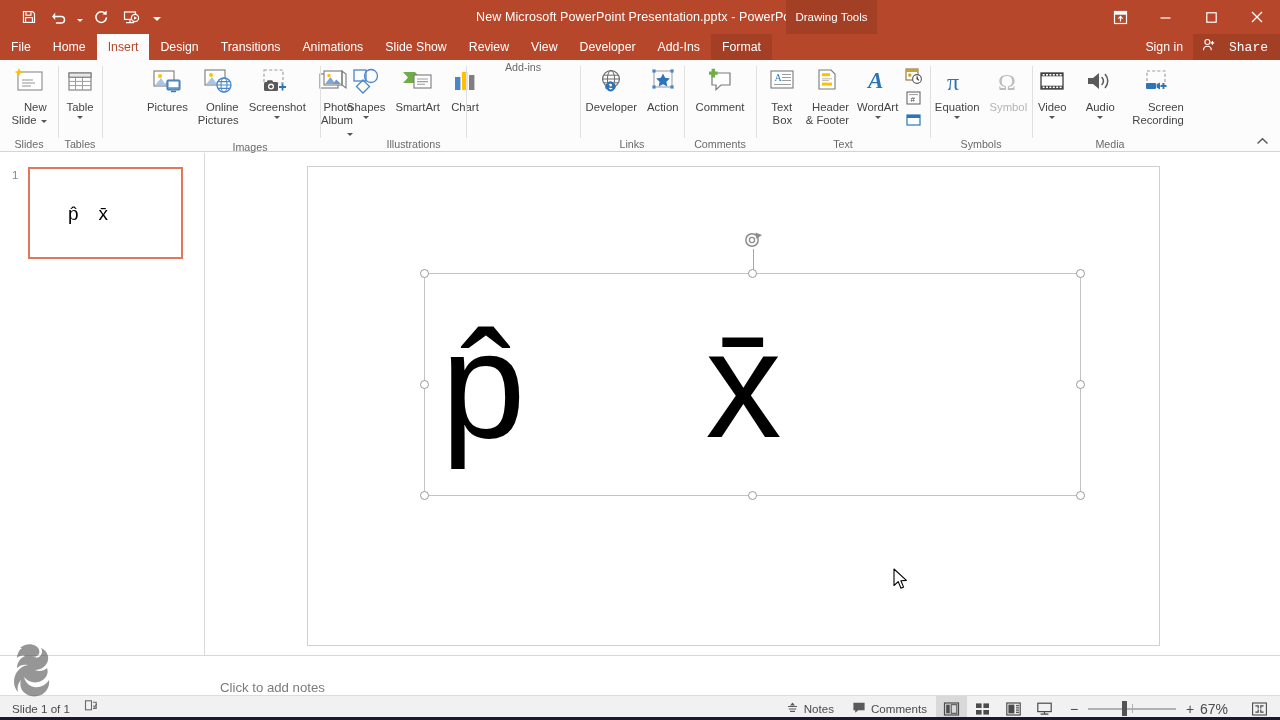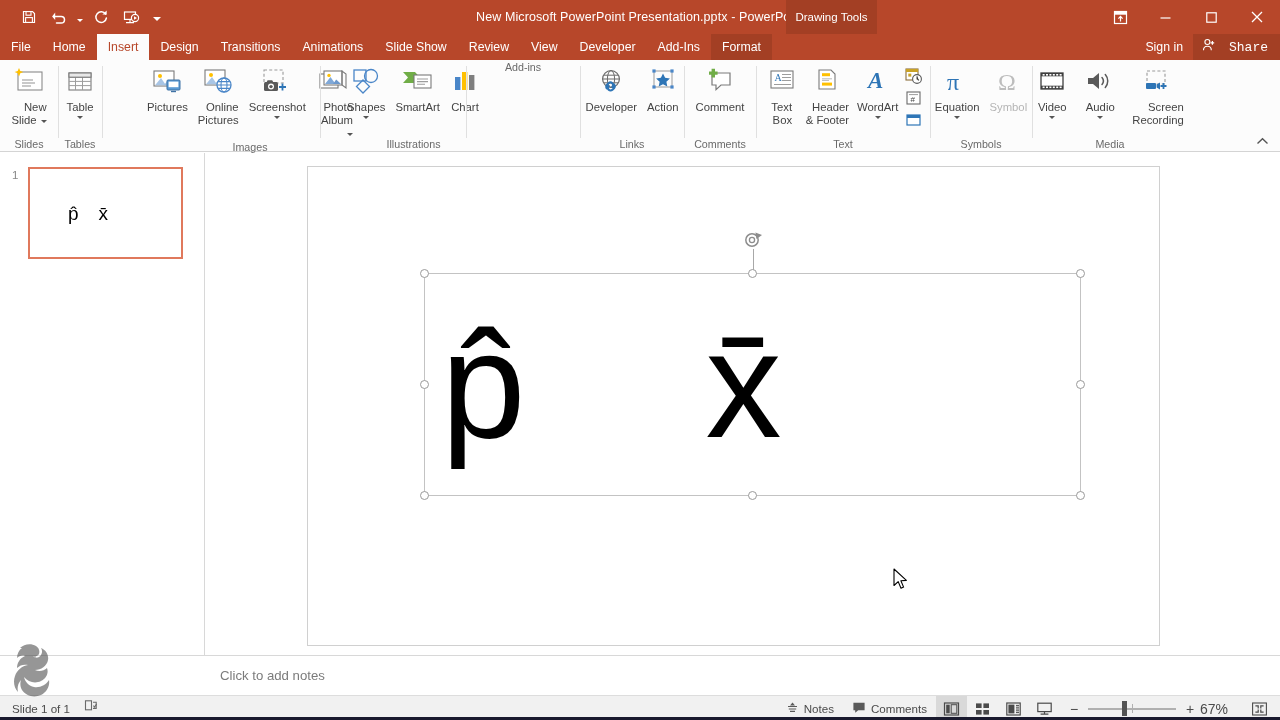--- a/index.html
+++ b/index.html
@@ -179,21 +179,21 @@
   }
   .rot-handle {
     position: absolute; left: 50%; top: -45px; width: 22px; height: 22px;
     transform: translateX(-50%); color: #8d8d8d;
   }
 
   
   .notespane {
     position: absolute; top: 655px; left: 205px; width: 1075px; height: 40px;
     background: #fff; border-top: 1px solid #d8d8d8;
-    display: flex; align-items: center; padding-left: 15px;
+    display: flex; align-items: flex-end; padding-left: 15px;
   }
   .notes-placeholder { font-size: 13.2px; color: #7b7b7b; }
   .notes-left-filler {
     position: absolute; top: 655px; left: 0; width: 205px; height: 40px;
     background: #fff; border-top: 1px solid #d8d8d8;
   }
 
   
   .statusbar {
     position: absolute; top: 695px; left: 0; width: 1280px; height: 25px;

